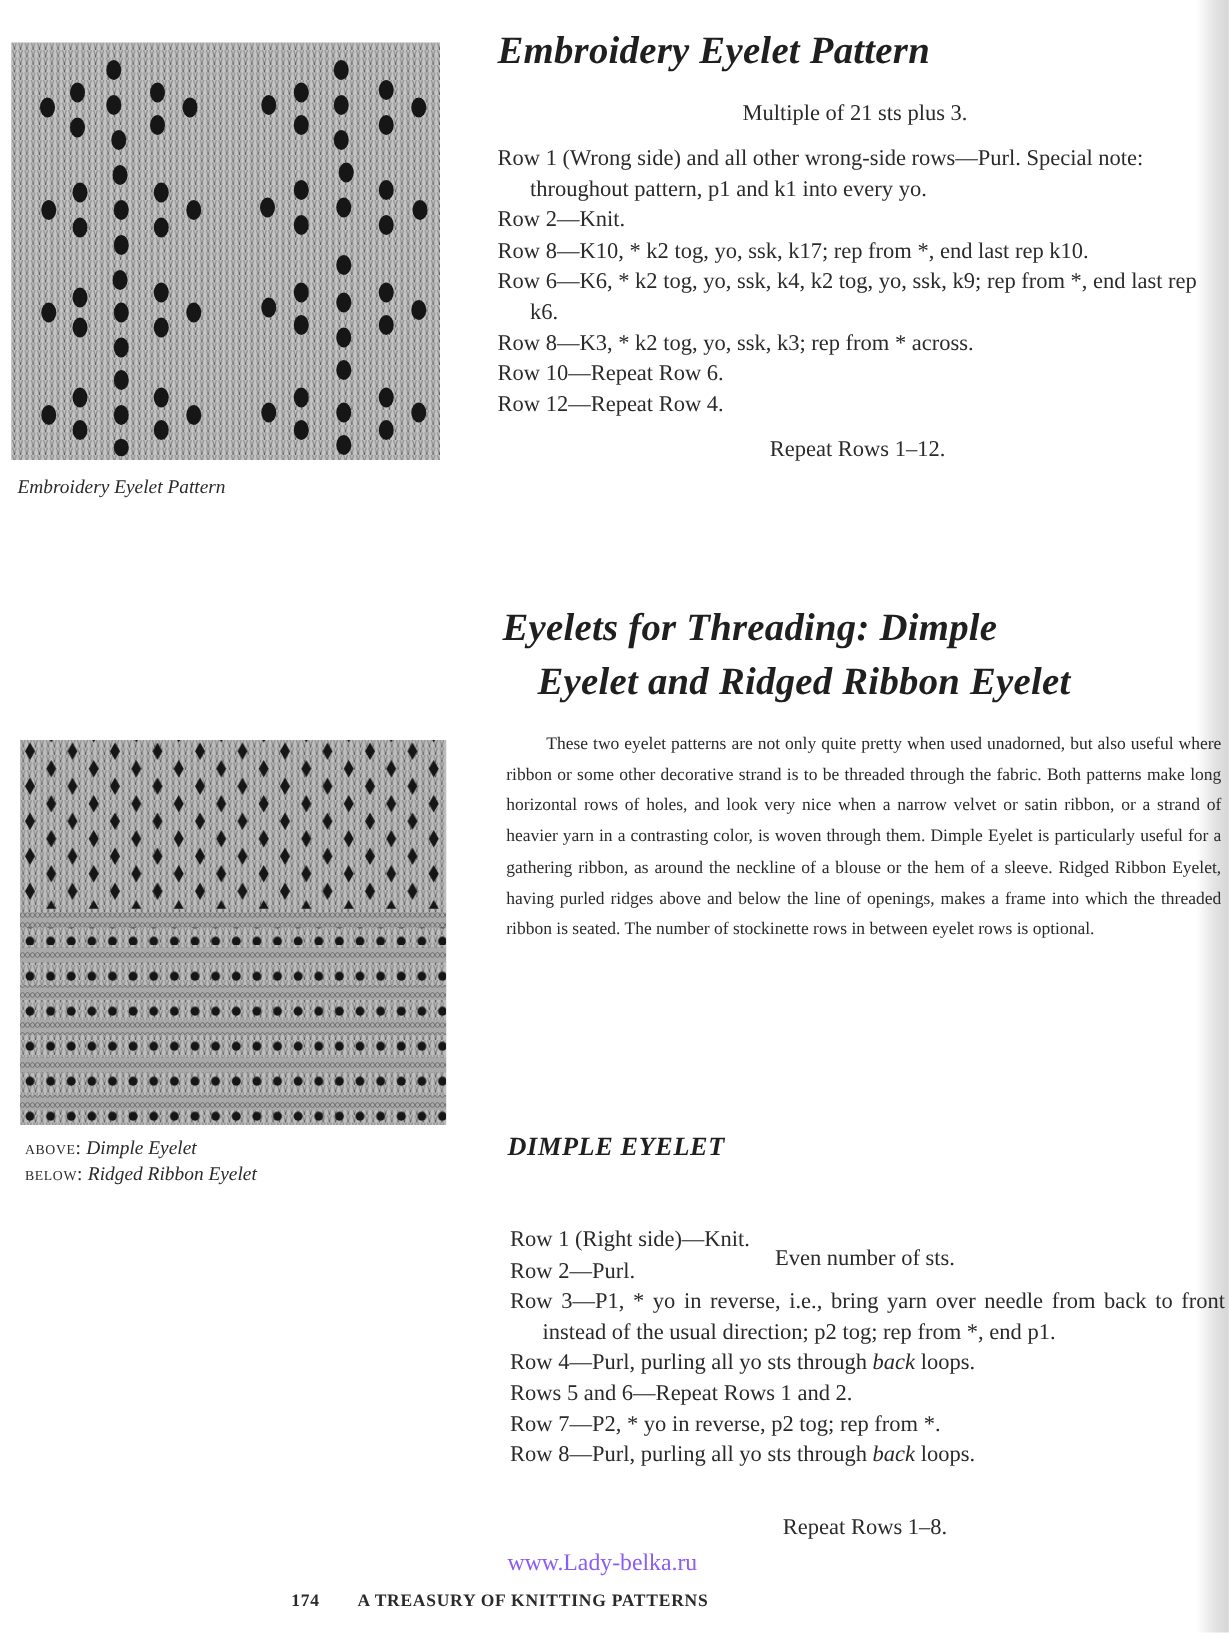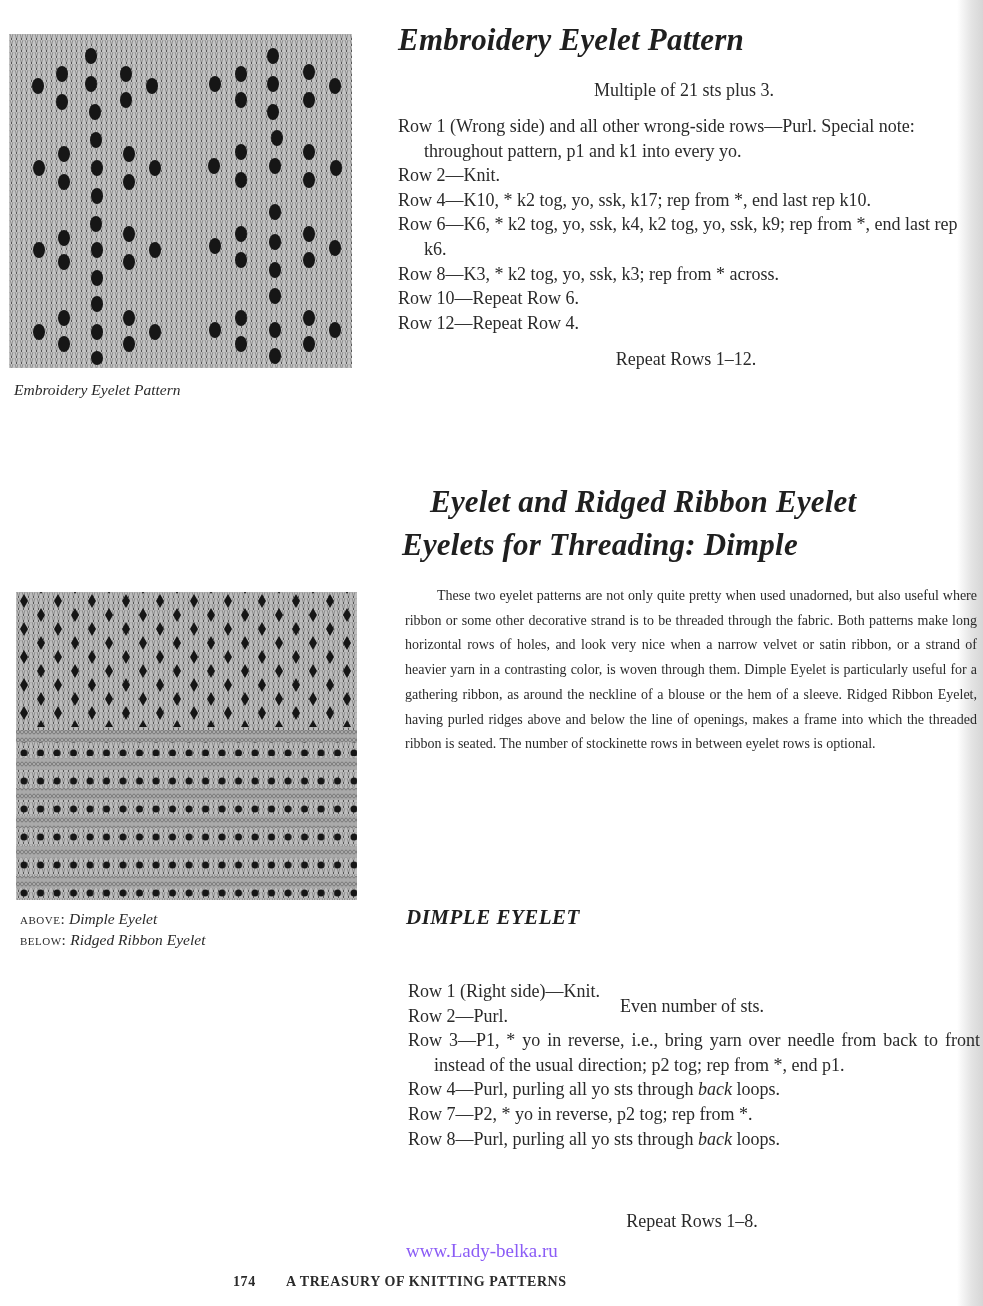--- a/index.html
+++ b/index.html
@@ -148,21 +148,21 @@
   <div>Embroidery Eyelet Pattern</div>
 </div>
 
 <div class="h1" style="left:398px; top:22px;">Embroidery Eyelet Pattern</div>
 
 <div class="center-line" style="left:398px; width:572px; top:80px;">Multiple of 21 sts plus 3.</div>
 
 <div class="rows" style="left:398px; top:114px; width:572px;">
   <div class="row">Row 1 (Wrong side) and all other wrong-side rows—Purl. Special note: throughout pattern, p1 and k1 into every yo.</div>
   <div class="row">Row 2—Knit.</div>
-  <div class="row">Row 4—K10, * k2 tog, yo, ssk, k17; rep from *, end last rep k10.</div>
+  <div class="row">Row 8—K10, * k2 tog, yo, ssk, k17; rep from *, end last rep k10.</div>
   <div class="row">Row 6—K6, * k2 tog, yo, ssk, k4, k2 tog, yo, ssk, k9; rep from *, end last rep k6.</div>
   <div class="row">Row 8—K3, * k2 tog, yo, ssk, k3; rep from * across.</div>
   <div class="row">Row 10—Repeat Row 6.</div>
   <div class="row">Row 12—Repeat Row 4.</div>
 </div>
 
 <div class="center-line" style="left:398px; width:576px; top:349px;">Repeat Rows 1–12.</div>
 
 <div class="photo" style="left:16px; top:592px; width:341px; height:308px;">
   <svg viewBox="0 0 341 308" preserveAspectRatio="none">
@@ -206,37 +206,38 @@
     <span class="sc">above:</span>
     <span>Dimple Eyelet</span>
   </div>
   <div>
     <span class="sc">below:</span>
     <span>Ridged Ribbon Eyelet</span>
   </div>
 </div>
 
 <div class="h1" style="left:402px; top:480px; line-height:43px;">
+  <div>Eyelets for Threading: Dimple</div>
   <div style="padding-left:28px;">Eyelet and Ridged Ribbon Eyelet</div>
-  <div>Eyelets for Threading: Dimple</div>
 </div>
 
 <div class="para" style="left:405px; top:584px; width:572px;">These two eyelet patterns are not only quite pretty when used unadorned, but also useful where ribbon or some other decorative strand is to be threaded through the fabric. Both patterns make long horizontal rows of holes, and look very nice when a narrow velvet or satin ribbon, or a strand of heavier yarn in a contrasting color, is woven through them. Dimple Eyelet is particularly useful for a gathering ribbon, as around the neckline of a blouse or the hem of a sleeve. Ridged Ribbon Eyelet, having purled ridges above and below the line of openings, makes a frame into which the threaded ribbon is seated. The number of stockinette rows in between eyelet rows is optional.</div>
 
 <div class="h2" style="left:406px; top:905px;">DIMPLE EYELET</div>
 
 <div class="center-line" style="left:406px; width:572px; top:996px;">Even number of sts.</div>
 
 <div class="rows" style="left:408px; top:979px; width:572px;">
   <div class="row">Row 1 (Right side)—Knit.</div>
   <div class="row">Row 2—Purl.</div>
   <div class="row" style="text-align:justify;">Row 3—P1, * yo in reverse, i.e., bring yarn over needle from back to front instead of the usual direction; p2 tog; rep from *, end p1.</div>
   <div class="row">
     <span>Row 4—Purl, purling all yo sts through </span><em>back</em><span> loops.</span>
   </div>
+  <div class="row">Rows 5 and 6—Repeat Rows 1 and 2.</div>
   <div class="row">Row 7—P2, * yo in reverse, p2 tog; rep from *.</div>
   <div class="row">
     <span>Row 8—Purl, purling all yo sts through </span><em>back</em><span> loops.</span>
   </div>
 </div>
 
 <div class="center-line" style="left:406px; width:572px; top:1211px;">Repeat Rows 1–8.</div>
 
 <div class="watermark" style="left:406px; top:1240px;">www.Lady-belka.ru</div>
 

